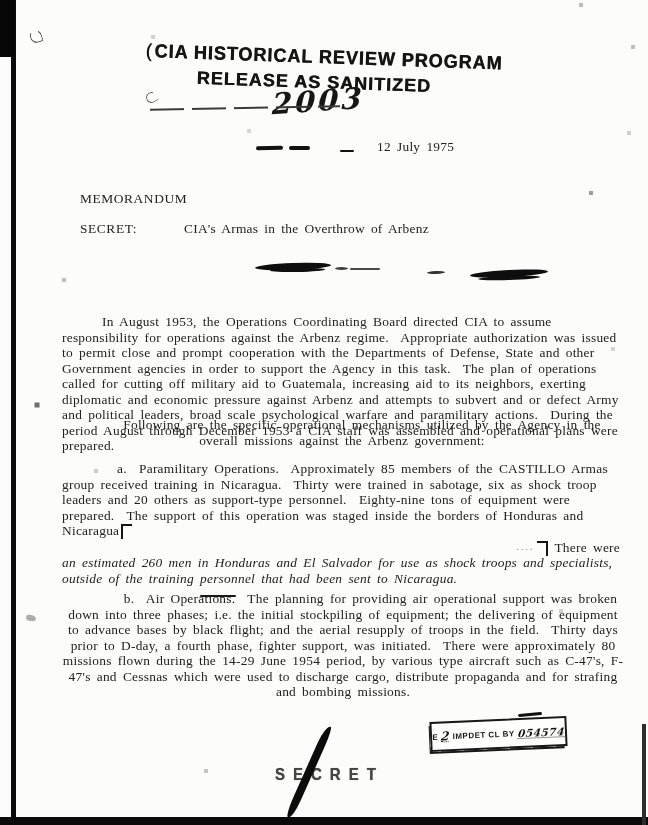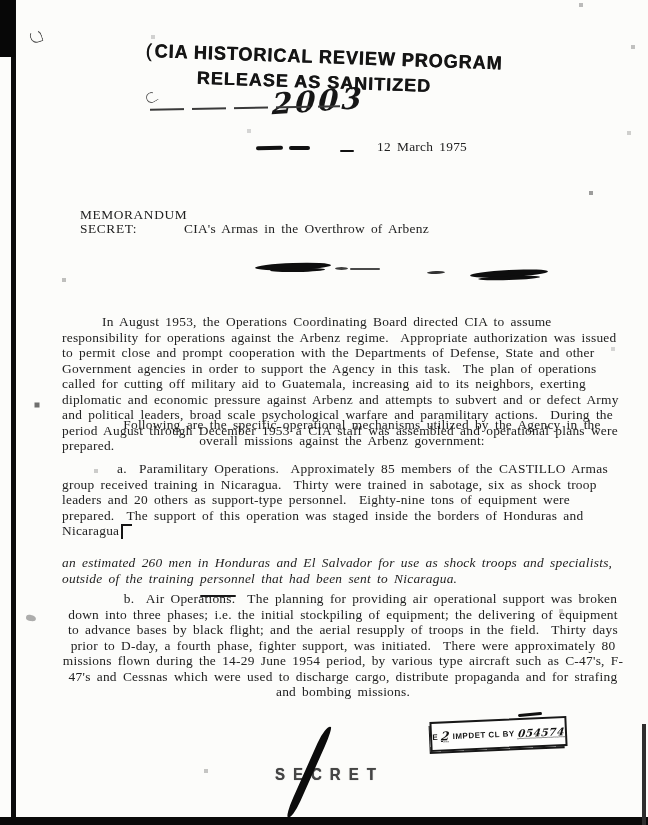--- a/index.html
+++ b/index.html
@@ -54,21 +54,21 @@
     border-radius:40% 60% 50% 50%;transform:rotate(8deg);}
 
   
   .typed{font-size:13.4px;line-height:15.5px;letter-spacing:.25px;word-spacing:2.5px;
     white-space:pre-wrap;}
   .date-dash{background:#111;border-radius:2px;}
   .d1{left:256px;top:146px;width:27px;height:4px;transform:rotate(-1deg);}
   .d2{left:289px;top:146px;width:21px;height:4px;}
   .d3{left:340px;top:150px;width:14px;height:2px;}
   .date-text{left:377px;top:139px;}
-  .memo-title{left:80px;top:191px;letter-spacing:.6px;margin-top:16px;}
+  .memo-title{left:80px;top:191px;letter-spacing:.6px;}
   .subj-label{left:80px;top:221px;letter-spacing:.6px;}
   .subj-text{left:184px;top:221px;}
 
   .p1{left:62px;top:272px;width:560px;text-indent:40px;margin-top:42px;}
   .p2{left:62px;top:417px;width:560px;text-indent:40px;text-align:center;}
   .pa{left:62px;top:461px;width:560px;text-indent:55px;}
   .pa-resume-line{left:62px;top:539px;width:558px;text-align:right;white-space:nowrap;}
   .pa2{left:62px;top:555px;width:560px;font-style:italic;}
   .pb{left:62px;top:591px;width:562px;text-indent:55px;text-align:center;}
 
@@ -126,39 +126,40 @@
     <div class="hdr-line1"><span class="paren">(</span><span>CIA HISTORICAL REVIEW PROGRAM</span></div>
     <div class="hdr-line2">RELEASE AS SANITIZED</div>
   </div>
   <div class="abs hdr-year">2003</div>
   <div class="abs hdr-underline"></div>
   <div class="abs hdr-curl"></div>
 
   <div class="abs date-dash d1"></div>
   <div class="abs date-dash d2"></div>
   <div class="abs date-dash d3"></div>
-  <div class="abs typed date-text">12 March 1975</div>
+  <div class="abs typed date-text">12 July 1975</div>
 
   <div class="abs typed memo-title">MEMORANDUM</div>
   <div class="abs typed subj-label">SECRET:</div>
   <div class="abs typed subj-text">CIA's Armas in the Overthrow of Arbenz</div>
 
   <div class="abs scrib s1"></div>
   <div class="abs scrib s1b"></div>
   <div class="abs scrib s2"></div>
   <div class="abs scrib s3"></div>
   <div class="abs scrib s4"></div>
   <div class="abs scrib s5"></div>
   <div class="abs scrib s5b"></div>
 
   <div class="abs typed p1">In August 1953, the Operations Coordinating Board directed CIA to assume responsibility for operations against the Arbenz regime.  Appropriate authorization was issued to permit close and prompt cooperation with the Departments of Defense, State and other Government agencies in order to support the Agency in this task.  The plan of operations called for cutting off military aid to Guatemala, increasing aid to its neighbors, exerting diplomatic and economic pressure against Arbenz and attempts to subvert and or defect Army and political leaders, broad scale psychological warfare and paramilitary actions.  During the period August through December 1953 a CIA staff was assembled and operational plans were prepared.</div>
   <div class="abs typed p2">Following are the specific operational mechanisms utilized by the Agency in the overall missions against the Arbenz government:</div>
 
   <div class="abs typed pa"><span>a.  Paramilitary Operations.  Approximately 85 members of the CASTILLO Armas group received training in Nicaragua.  Thirty were trained in sabotage, six as shock troop leaders and 20 others as support-type personnel.  Eighty-nine tons of equipment were prepared.  The support of this operation was staged inside the borders of Honduras and Nicaragua</span><span class="brk brk-open"></span></div>
 
+  <div class="abs typed pa-resume-line"><span class="redact-dots">....</span><span class="brk brk-close"></span><span>There were</span></div>
 
   <div class="abs typed pa2">an estimated 260 men in Honduras and El Salvador for use as shock troops and specialists, outside of the training personnel that had been sent to Nicaragua.</div>
 
   <div class="abs typed pb">b.  Air Operations.  The planning for providing air operational support was broken down into three phases; i.e. the initial stockpiling of equipment; the delivering of equipment to advance bases by black flight; and the aerial resupply of troops in the field.  Thirty days prior to D-day, a fourth phase, fighter support, was initiated.  There were approximately 80 missions flown during the 14-29 June 1954 period, by various type aircraft such as C-47's, F-47's and Cessnas which were used to discharge cargo, distribute propaganda and for strafing and bombing missions.</div>
   <div class="abs overline-b"></div>
 
   <div class="abs box-topdash"></div>
   <div class="abs class-box">
     <span class="typed-small">E</span>
     <span class="hand hand-digit">2</span>

